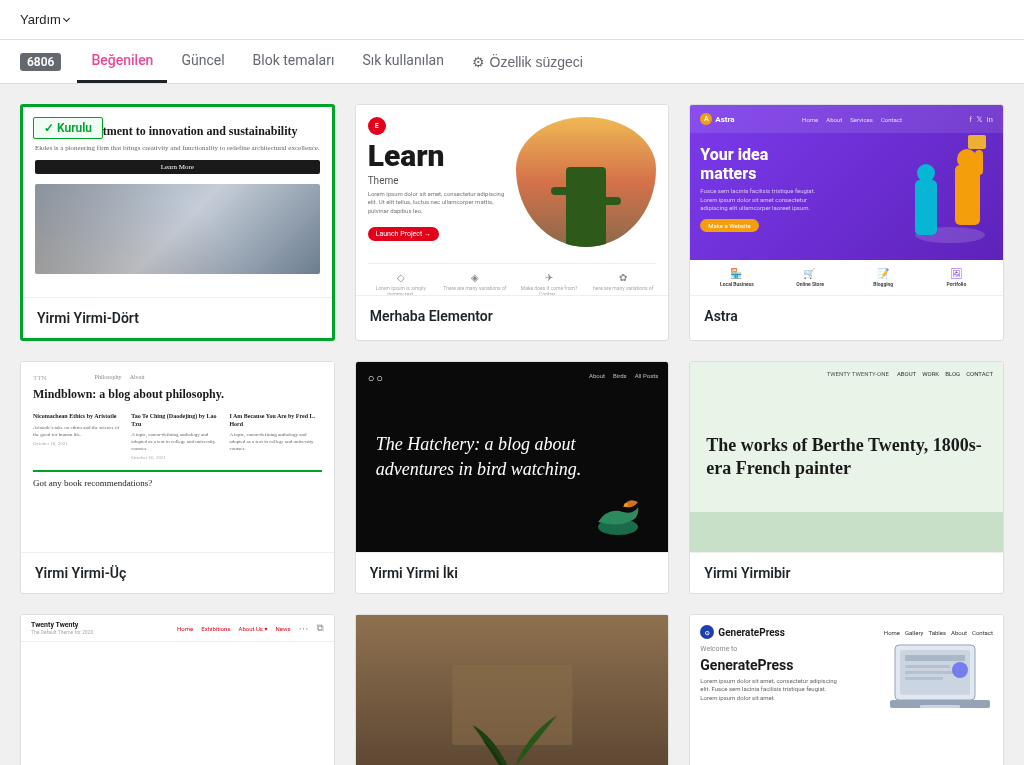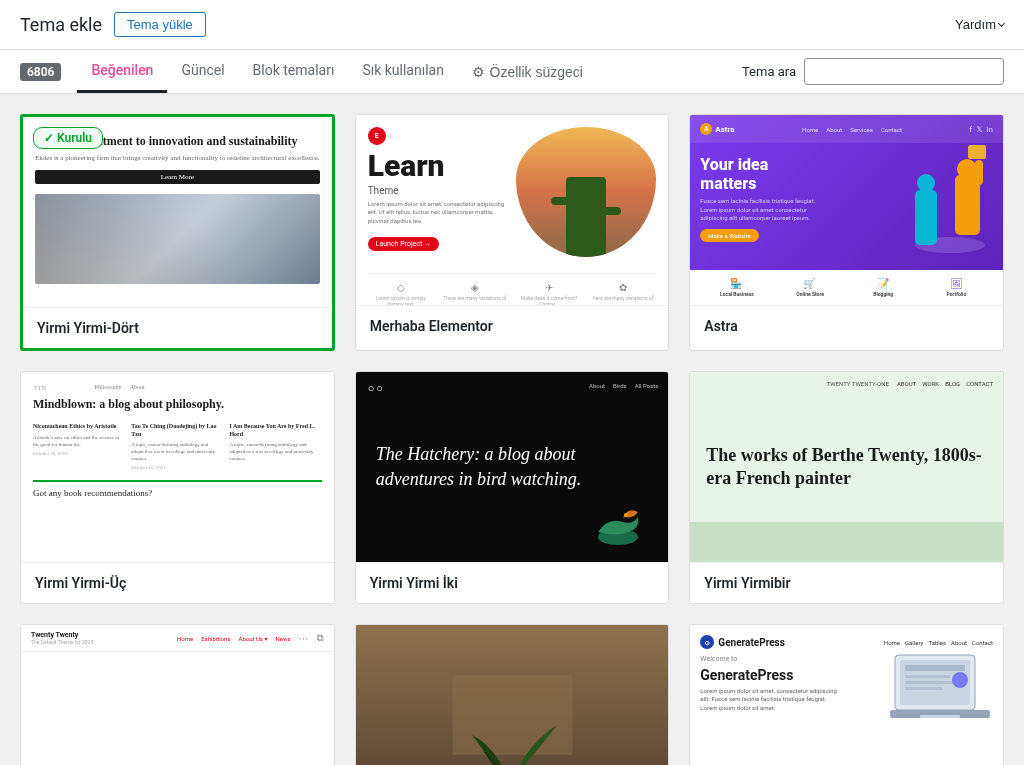--- a/index.html
+++ b/index.html
@@ -116,21 +116,21 @@
       align-items: center;
       justify-content: space-between;
       border-top: 1px solid #eee;
     }
     .theme-name { font-size: 14px; font-weight: 600; color: #1d2327; }
     .installed-badge {
       display: flex; align-items: center; gap: 5px;
       position: absolute; top: 10px; left: 10px;
       background: #f0fdf4; border: 1px solid #00a32a;
       color: #00a32a; font-size: 12px; font-weight: 600;
-      padding: 3px 10px; border-radius: 9px; z-index: 2;
+      padding: 3px 10px; border-radius: 2px; z-index: 2;
     }
 
     
     
     .preview-1 {
       background: #fff;
       display: flex;
       flex-direction: column;
       align-items: center;
       padding: 16px 12px 0;
@@ -322,45 +322,37 @@
       width: 90px; height: 70px;
     }
 
     
     .chevron { display: inline-block; border: solid #1d2327; border-width: 0 1.5px 1.5px 0; padding: 2px; transform: rotate(45deg); margin-bottom: 2px; }
   </style>
 </head>
 <body>
 
 <div class="header">
-  <div class="header-left">
-    <span class="header-title">Tema ekle</span>
-    <button class="btn-add-theme">Tema yükle</button>
-  </div>
   <button class="help-btn">
     <span>Yardım</span>
     <span class="chevron"></span>
   </button>
 </div>
 
 <div class="nav-bar">
   <span class="badge">6806</span>
   <div class="nav-tabs">
     <span class="nav-tab active">Beğenilen</span>
     <span class="nav-tab">Güncel</span>
     <span class="nav-tab">Blok temaları</span>
     <span class="nav-tab">Sık kullanılan</span>
     <button class="filter-btn">
       <span>⚙</span>
       <span>Özellik süzgeci</span>
     </button>
-  </div>
-  <div class="search-area">
-    <label class="search-label">Tema ara</label>
-    <input class="search-input" type="text" style="">
   </div>
 </div>
 
 <div class="theme-grid">
 
   <div class="theme-card installed">
     <div class="theme-preview">
       <div class="installed-badge">
         <span>✓ Kurulu</span>
       </div>

